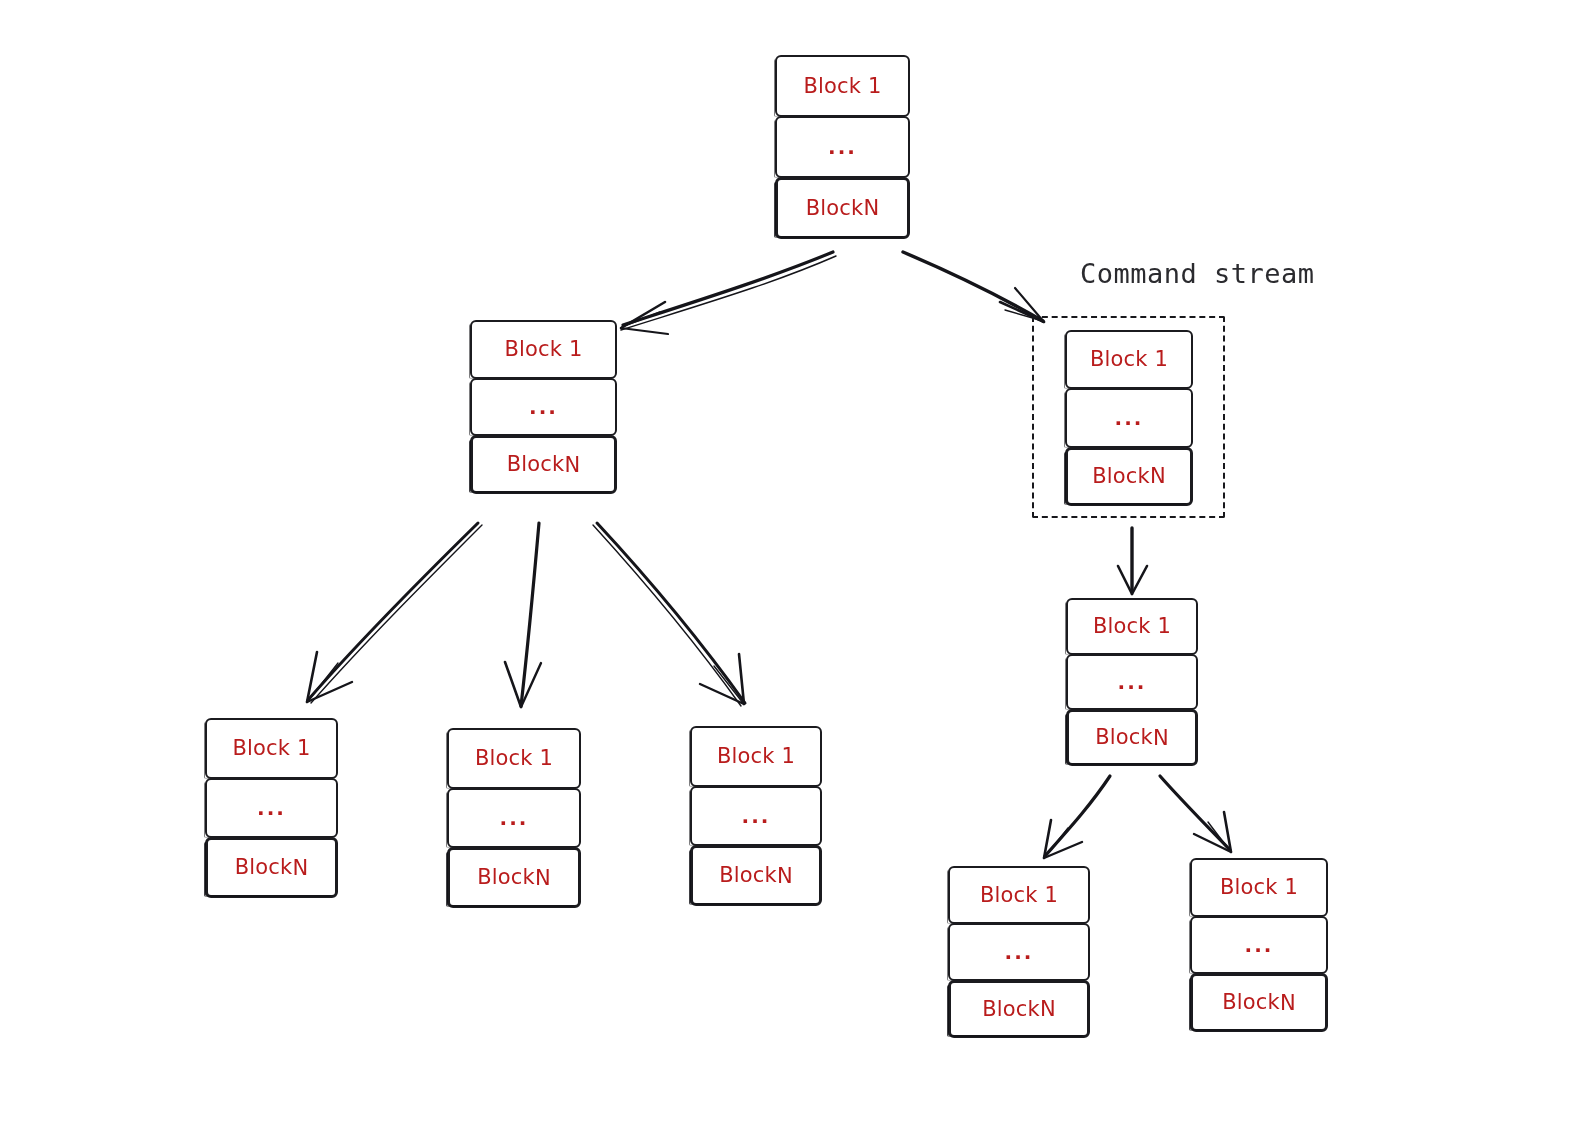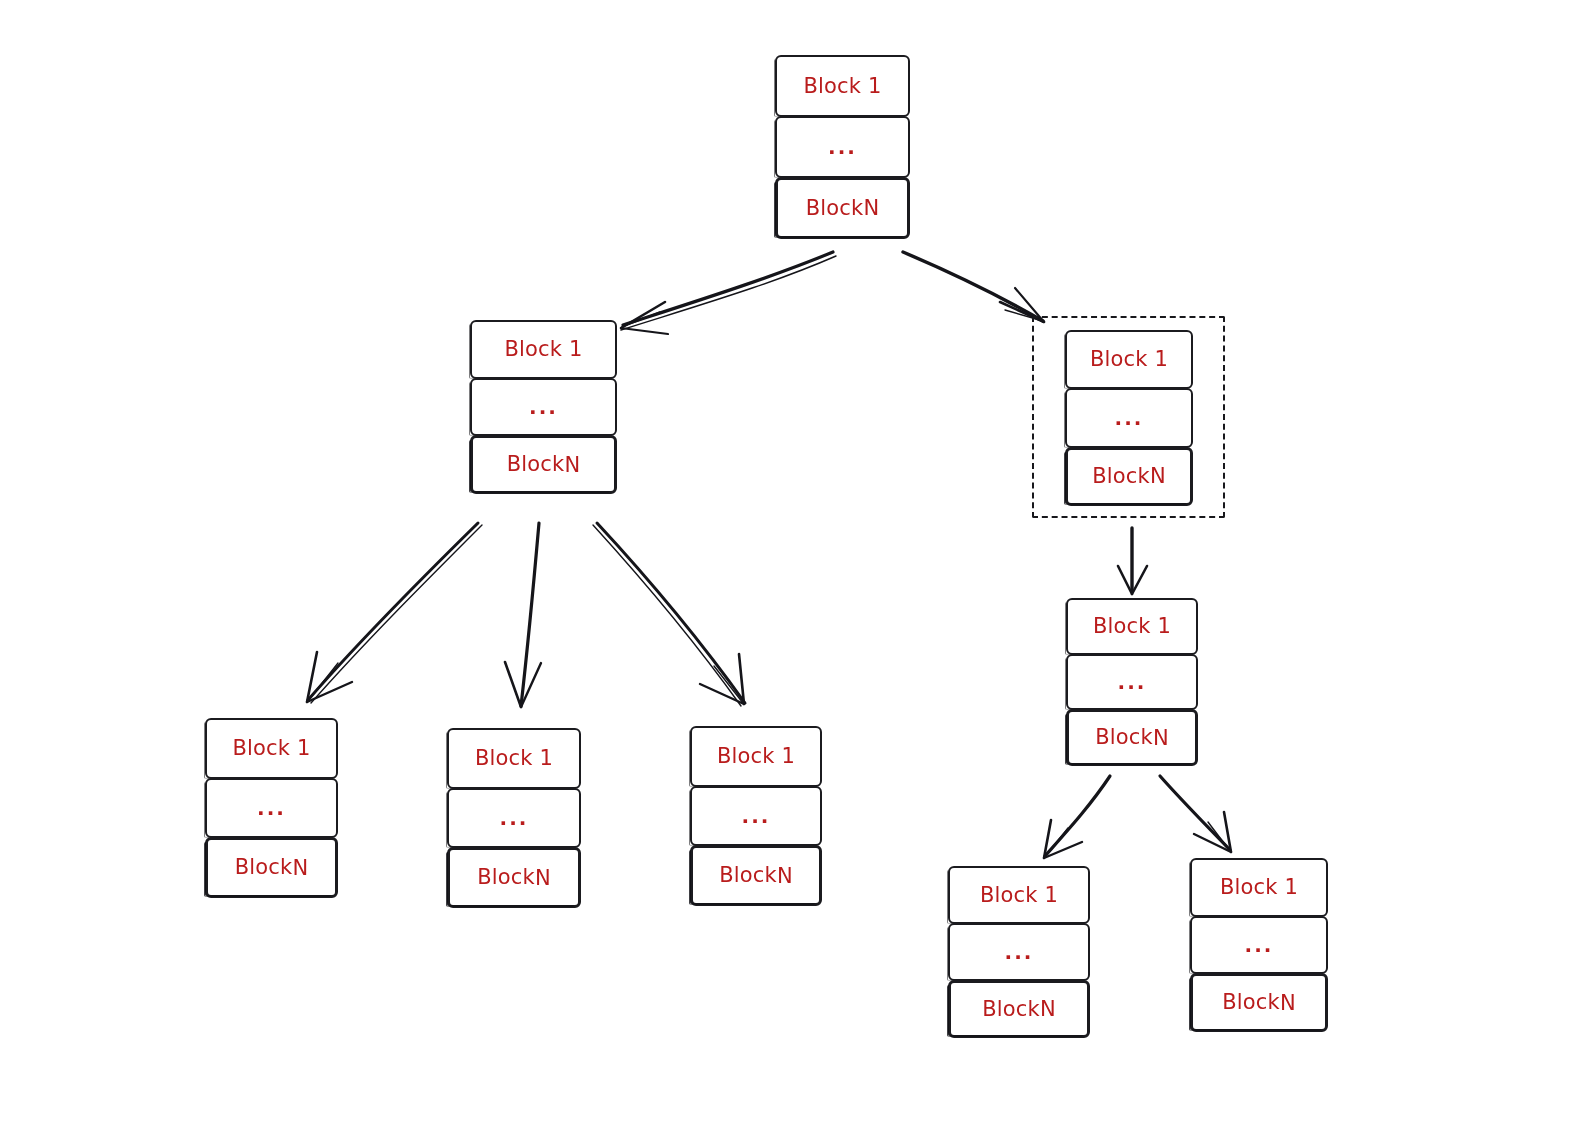--- a/index.html
+++ b/index.html
@@ -161,20 +161,21 @@
 
     <g>
       <path d="M 1160 776 C 1183 802 1207 826 1230 850" fill="none" stroke="#15151a" stroke-width="3.2" stroke-linecap="round"></path>
       <path d="M 1231 852 L 1224 812" fill="none" stroke="#15151a" stroke-width="2.6" stroke-linecap="round"></path>
       <path d="M 1231 852 L 1194 834" fill="none" stroke="#15151a" stroke-width="2.4" stroke-linecap="round"></path>
       <path d="M 1230 851 L 1208 822" fill="none" stroke="#15151a" stroke-width="1.4" stroke-linecap="round"></path>
     </g>
   </svg>
 
   <div class="dashed-group" id="group-box" style="left: 1032px; top: 316px; width: 193px; height: 202px;"></div>
+  <div class="group-label" id="group-label" style="left: 1080px; top: 258px;">Command stream</div>
 
   <div id="nodes-layer">
       <div class="node" style="left: 775px; top: 55px; width: 135px; height: 186px;">
         <div class="row r-first" style="height: 62px;">
           <span class="rowtext" style="font-size: 21px;">Block 1</span>
         </div>
         <div class="row r-middle" style="height: 62px;">
           <span class="rowtext dots" style="font-size: 20px;">...</span>
         </div>
         <div class="row r-last" style="height: 62px;">

